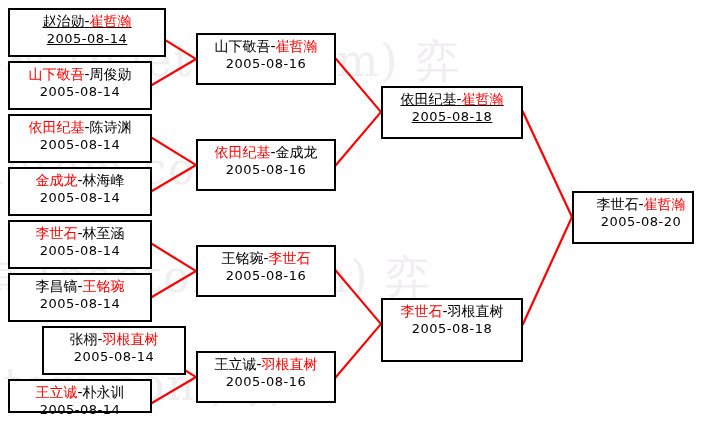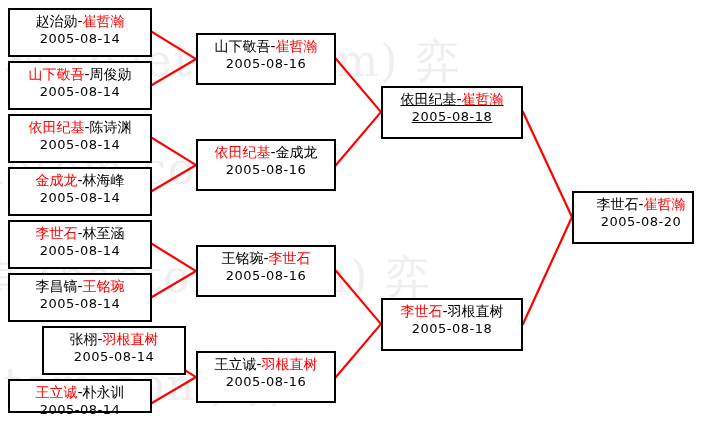--- a/index.html
+++ b/index.html
@@ -101,21 +101,21 @@
       <path d="M336,59  L381,112"></path>
       <path d="M336,165 L381,112"></path>
       <path d="M336,271 L381,324"></path>
       <path d="M336,377 L381,324"></path>
 
       <path d="M523,112 L572,217"></path>
       <path d="M523,324 L572,217"></path>
     </g>
   </svg>
 
-  <div class="match" style="left:8px;top:8px;width:144px;height:49px;">
+  <div class="match" style="left:8px;top:8px;width:158px;height:49px;text-decoration:underline;">
     <div class="players"><span>赵治勋</span><span class="sep">-</span><span class="w">崔哲瀚</span></div>
     <div class="date">2005-08-14</div>
   </div>
   <div class="match" style="left:8px;top:61px;width:144px;height:49px;">
     <div class="players"><span class="w">山下敬吾</span><span class="sep">-</span><span>周俊勋</span></div>
     <div class="date">2005-08-14</div>
   </div>
   <div class="match" style="left:8px;top:114px;width:144px;height:49px;">
     <div class="players"><span class="w">依田纪基</span><span class="sep">-</span><span>陈诗渊</span></div>
     <div class="date">2005-08-14</div>
@@ -155,21 +155,21 @@
   </div>
   <div class="match" style="left:196px;top:351px;width:140px;height:52px;">
     <div class="players"><span>王立诚</span><span class="sep">-</span><span class="w">羽根直树</span></div>
     <div class="date">2005-08-16</div>
   </div>
 
   <div class="match" style="left:381px;top:86px;width:142px;height:53px;text-decoration:underline;">
     <div class="players"><span>依田纪基</span><span class="sep">-</span><span class="w">崔哲瀚</span></div>
     <div class="date">2005-08-18</div>
   </div>
-  <div class="match" style="left:381px;top:298px;width:142px;height:53px;">
+  <div class="match" style="left:381px;top:298px;width:142px;height:64px;">
     <div class="players"><span class="w">李世石</span><span class="sep">-</span><span>羽根直树</span></div>
     <div class="date">2005-08-18</div>
   </div>
 
   <div class="match" style="left:572px;top:191px;width:122px;height:53px;padding-left:16px;">
     <div class="players"><span>李世石</span><span class="sep">-</span><span class="w">崔哲瀚</span></div>
     <div class="date">2005-08-20</div>
   </div>
 
 </div>

